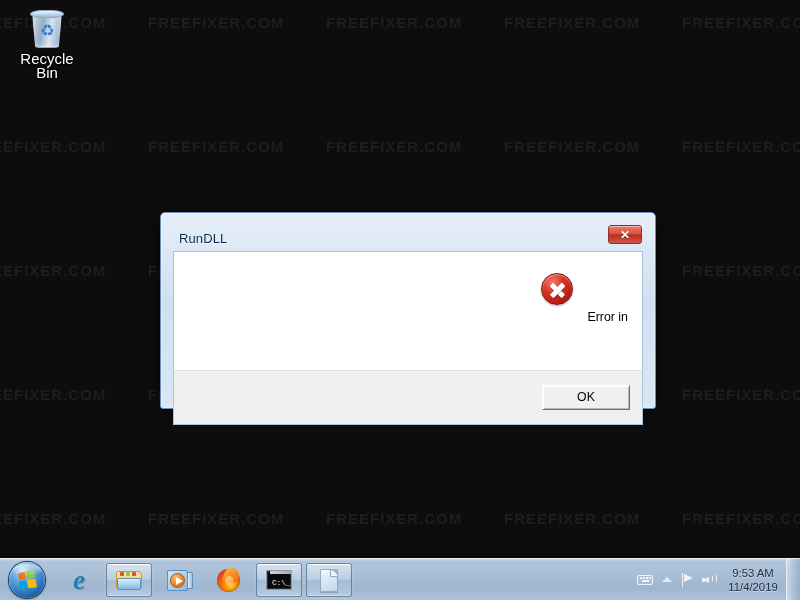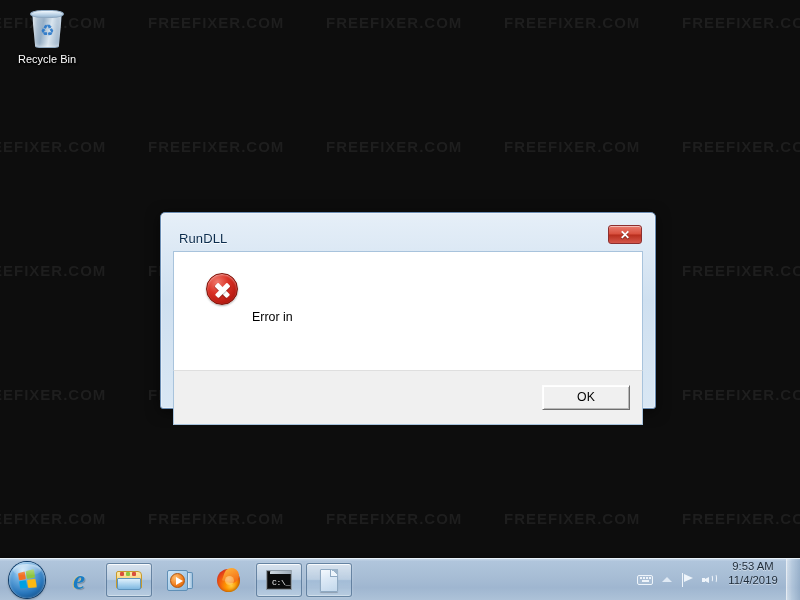--- a/index.html
+++ b/index.html
@@ -91,21 +91,21 @@
     position: absolute;
     left: 12px; top: 16px;
     width: 17px; height: 17px;
     color: #1f72c8;
     font-size: 16px;
     line-height: 17px;
     text-align: center;
     opacity: .85;
   }
   #recycle-bin-label {
-    font-size: 11px;
+    font-size: 15px;
     color: #ffffff;
     text-shadow: 0 0 3px #000, 1px 1px 2px #000;
     line-height: 14px;
   }
 
   
   #rundll-dialog {
     position: absolute;
     left: 160px;
     top: 212px;
@@ -159,20 +159,21 @@
     text-shadow: 0 1px 1px rgba(0,0,0,.45);
   }
 
   #dialog-client {
     flex: 1;
     display: flex;
     flex-direction: column;
     border: 1px solid #a8c3dc;
     border-bottom: none;
     background: #ffffff;
+    align-items: flex-end;
   }
 
   #dialog-body {
     flex: 1;
     background: #ffffff;
     display: flex;
     align-items: flex-start;
     padding: 21px 14px 8px 32px;
   }
 
@@ -529,20 +530,21 @@
   }
   .ico-speaker b:nth-of-type(1){ left:8px;  width:3px; height:7px; }
   .ico-speaker b:nth-of-type(2){ left:11px; width:4px; height:9px; top:1px; }
 
   #clock {
     width: 62px;
     height: 100%;
     display: flex;
     flex-direction: column;
     align-items: center;
+    justify-content: center;
     cursor: default;
     padding: 0 2px;
   }
   #clock-time, #clock-date {
     font-size: 11.3px;
     line-height: 14px;
     color: #1d2a38;
     text-shadow: 0 1px 0 rgba(255,255,255,.45);
     white-space: nowrap;
   }

